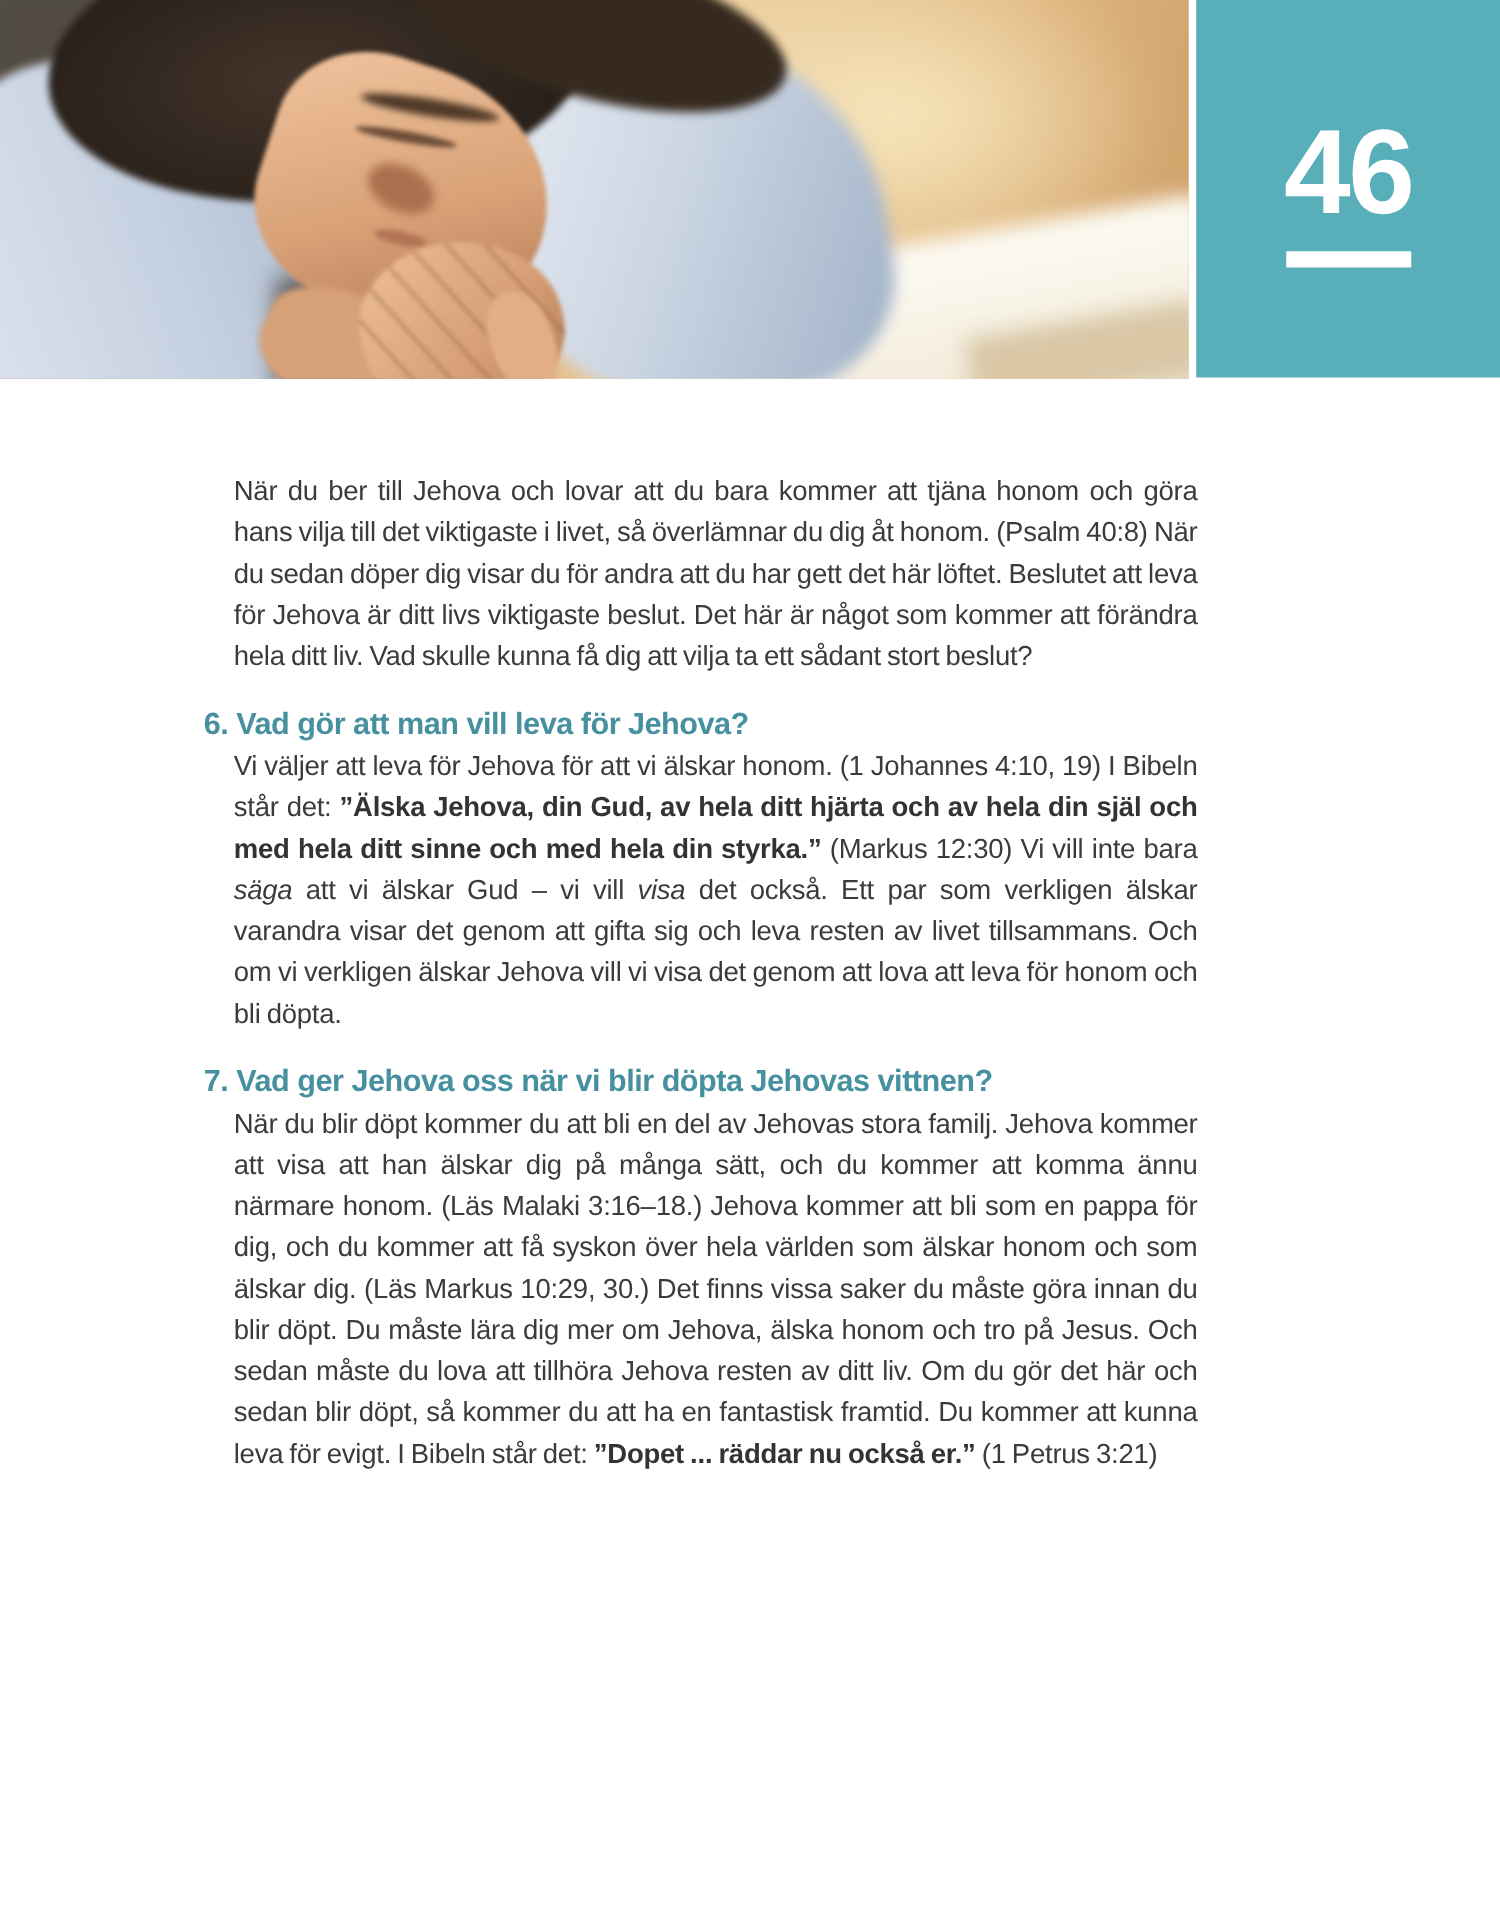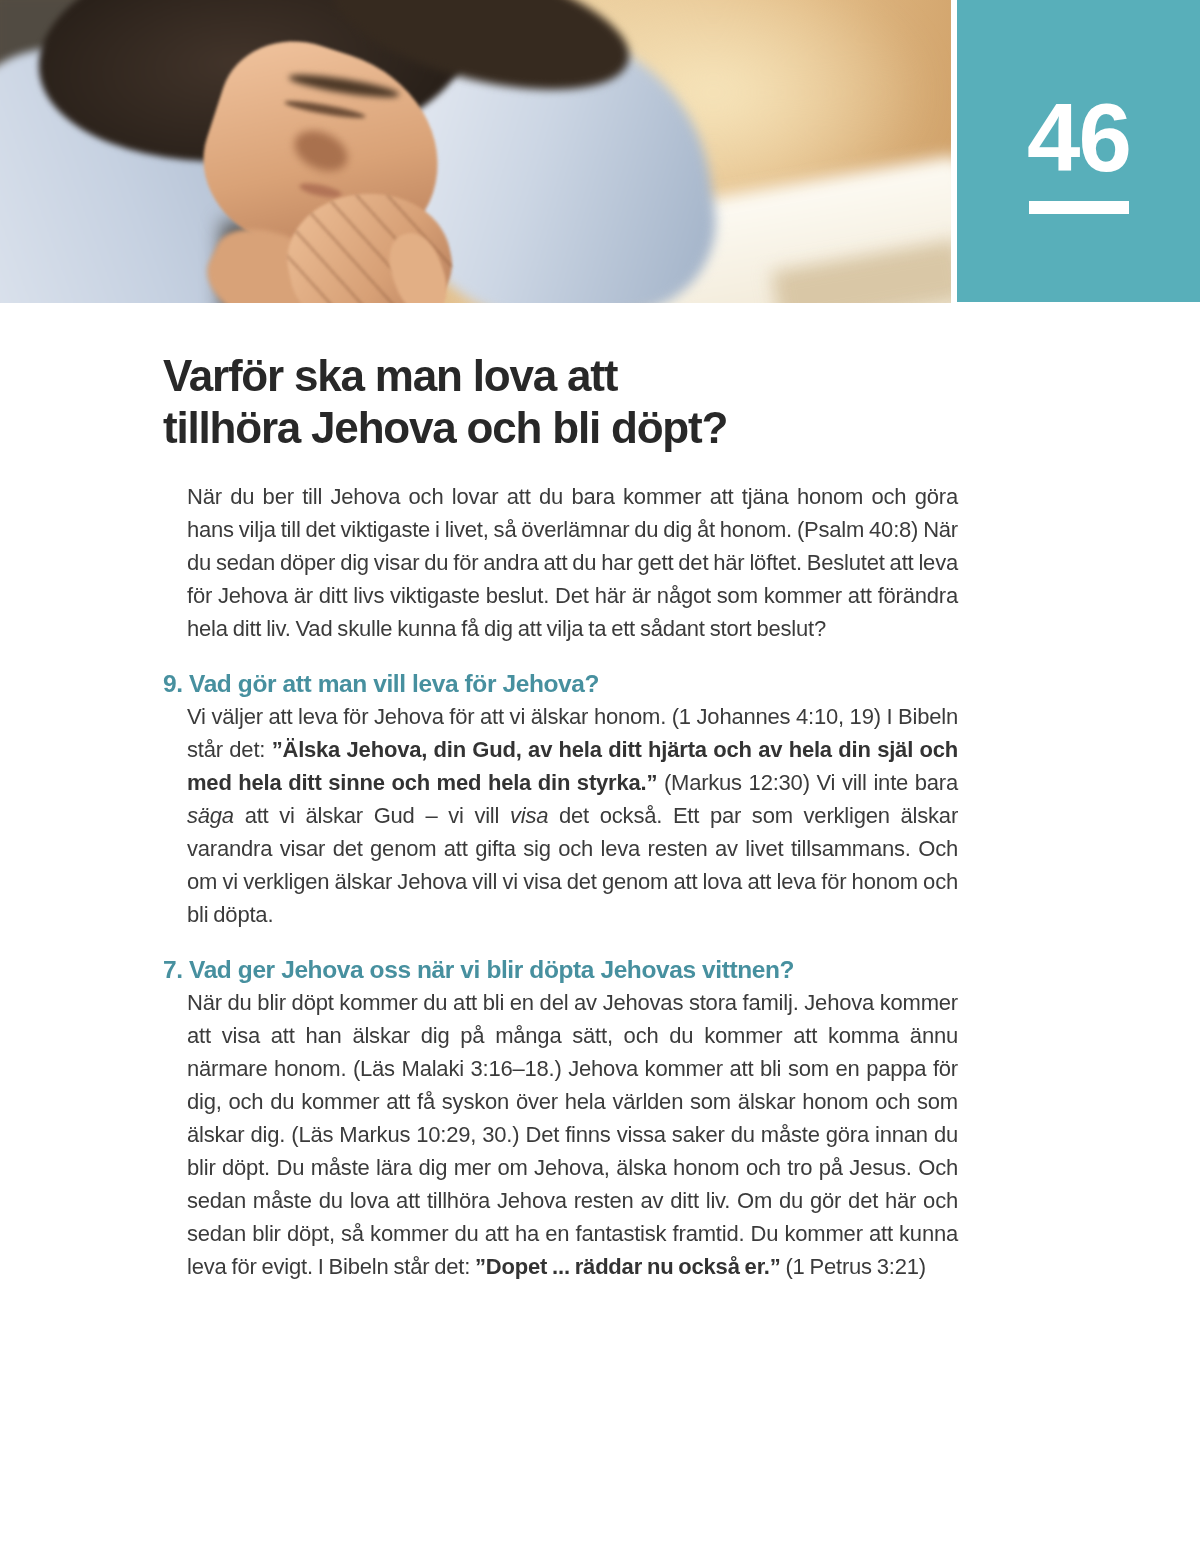--- a/index.html
+++ b/index.html
@@ -78,29 +78,25 @@
     <div class="ph-thumb"></div>
   </div>
 
   <div class="badge" style="background:#58afba;">
     <div class="badge-number">46</div>
     <div class="badge-bar"></div>
   </div>
 
   <div class="content">
 
-    <h1>
-        <span>Varför ska man lova att</span>
-        <span>tillhöra Jehova och bli döpt?</span>
-      </h1>
 
     <p class="body-text intro">När du ber till Jehova och lovar att du bara kommer att tjäna honom och göra hans vilja till det viktigaste i livet, så överlämnar du dig åt honom. (Psalm 40:8) När du sedan döper dig visar du för andra att du har gett det här löftet. Beslutet att leva för Jehova är ditt livs viktigaste beslut. Det här är något som kommer att förändra hela ditt liv. Vad skulle kunna få dig att vilja ta ett sådant stort beslut?</p>
 
     <section>
-      <h2 class="sec-heading" style="color:#47909f;">9. Vad gör att man vill leva för Jehova?</h2>
+      <h2 class="sec-heading" style="color:#47909f;">6. Vad gör att man vill leva för Jehova?</h2>
       <p class="body-text sec-para"><span class="seg">Vi väljer att leva för Jehova för att vi älskar honom. (1 Johannes 4:10, 19) I Bibeln står det: </span><span class="seg seg-bold">”Älska Jehova, din Gud, av hela ditt hjärta och av hela din själ och med hela ditt sinne och med hela din styrka.”</span><span class="seg"> (Markus 12:30) Vi vill inte bara </span><span class="seg seg-italic">säga</span><span class="seg"> att vi älskar Gud – vi vill </span><span class="seg seg-italic">visa</span><span class="seg"> det också. Ett par som verkligen älskar varandra visar det genom att gifta sig och leva resten av livet tillsammans. Och om vi verkligen älskar Jehova vill vi visa det genom att lova att leva för honom och bli döpta.</span></p>
     </section>
 
     <section>
       <h2 class="sec-heading" style="color:#47909f;">7. Vad ger Jehova oss när vi blir döpta Jehovas vittnen?</h2>
       <p class="body-text sec-para"><span class="seg">När du blir döpt kommer du att bli en del av Jehovas stora familj. Jehova kommer att visa att han älskar dig på många sätt, och du kommer att komma ännu närmare honom. (Läs Malaki 3:16–18.) Jehova kommer att bli som en pappa för dig, och du kommer att få syskon över hela världen som älskar honom och som älskar dig. (Läs Markus 10:29, 30.) Det finns vissa saker du måste göra innan du blir döpt. Du måste lära dig mer om Jehova, älska honom och tro på Jesus. Och sedan måste du lova att tillhöra Jehova resten av ditt liv. Om du gör det här och sedan blir döpt, så kommer du att ha en fantastisk framtid. Du kommer att kunna leva för evigt. I Bibeln står det: </span><span class="seg seg-bold">”Dopet ... räddar nu också er.”</span><span class="seg"> (1 Petrus 3:21)</span></p>
     </section>
 
   </div>
 </div>

